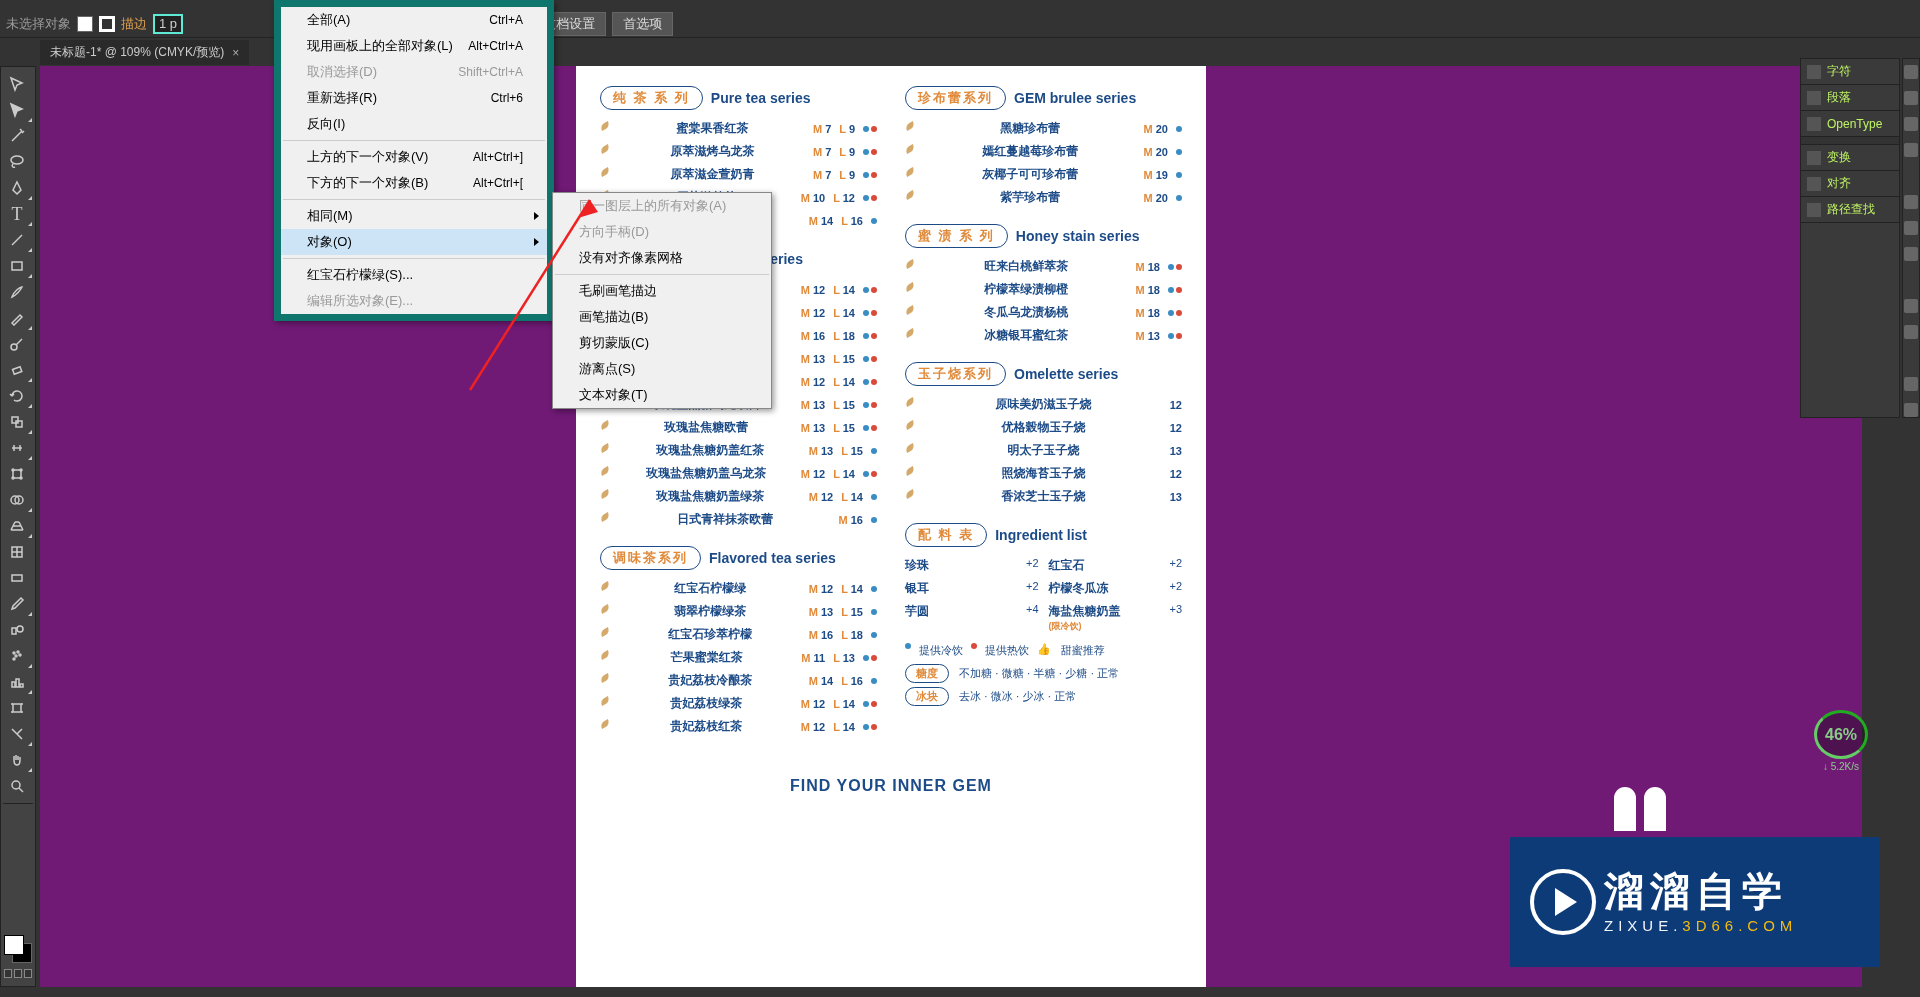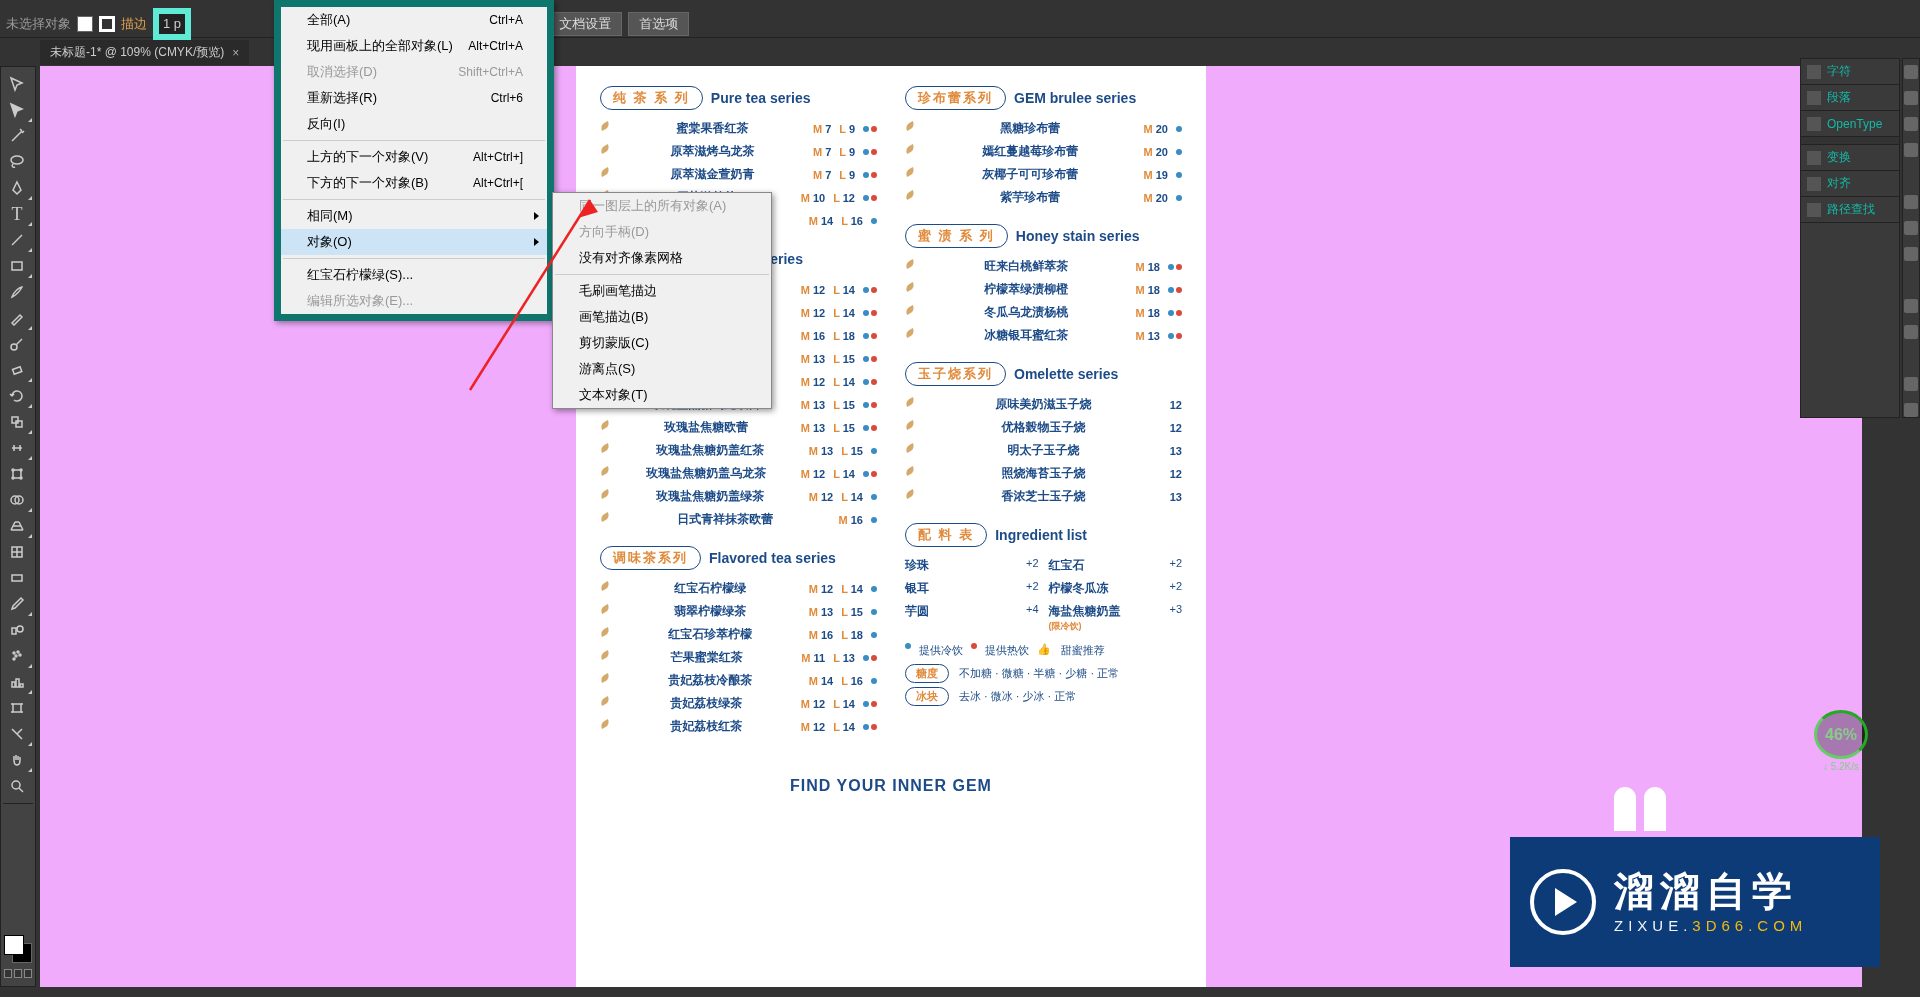--- a/index.html
+++ b/index.html
@@ -2,21 +2,21 @@
 <html><head>
 <meta charset="utf-8">
 <style>
 * { margin:0; padding:0; box-sizing:border-box; font-family:"Microsoft YaHei",sans-serif; }
 body { background:#333; width:1920px; height:997px; overflow:hidden; position:relative; }
 
 
 .ctrl-bar { position:absolute; top:10px; left:0; right:0; height:28px; background:#333; border-bottom:1px solid #222; display:flex; align-items:center; padding:0 6px; color:#ccc; font-size:13px; gap:6px; z-index:1; }
 .ctrl-bar .label { color:#999; }
 .ctrl-bar .swatch { width:16px; height:16px; border:1px solid #666; }
-.ctrl-bar .field { background:#222; border:6px solid #5eead4; color:#ccc; padding:0 4px; height:32px; display:flex; align-items:center; }
+.ctrl-bar .field { background:#222; border:2px solid #5eead4; color:#ccc; padding:0 4px; height:20px; display:flex; align-items:center; }
 .ctrl-bar .btn { background:#555; border:1px solid #666; padding:2px 10px; color:#ddd; }
 
 
 .tab-row { position:absolute; top:40px; left:40px; height:26px; display:flex; align-items:flex-start; z-index:1; }
 .tab { background:#2a2a2a; color:#ccc; font-size:12px; padding:4px 10px; display:flex; align-items:center; gap:8px; }
 .tab .close { color:#aaa; }
 
 
 .toolbox { position:absolute; left:0; top:66px; bottom:10px; width:36px; background:#434343; border:1px solid #222; display:flex; flex-direction:column; padding-top:4px; z-index:2; }
 .tool { width:32px; height:26px; display:flex; align-items:center; justify-content:center; color:#ccc; font-size:16px; position:relative; }
@@ -24,21 +24,21 @@
 .tool .tri { position:absolute; right:1px; bottom:1px; width:0; height:0; border-right:4px solid #ccc; border-top:4px solid transparent; }
 .toolbox .sep { height:1px; background:#222; margin:4px 2px; }
 .color-ctrl { margin-top:auto; padding:6px 3px 8px; }
 .cc-swatches { position:relative; width:28px; height:28px; margin:0 auto; }
 .cc-fg { position:absolute; width:20px; height:20px; background:#fff; border:1px solid #000; left:0; top:0; }
 .cc-bg { position:absolute; width:20px; height:20px; background:#000; border:1px solid #666; right:0; bottom:0; }
 .cc-modes { display:flex; gap:2px; margin-top:6px; justify-content:center; }
 .cc-modes div { width:9px; height:9px; border:1px solid #888; background:#333; }
 
 
-.canvas { position:absolute; left:40px; top:66px; right:58px; bottom:10px; background:#f0abfc; overflow:hidden; }
+.canvas { position:absolute; left:40px; top:66px; right:58px; bottom:10px; background:#701a75; overflow:hidden; }
 
 
 .artboard { position:absolute; left:536px; top:0; width:630px; height:1000px; background:#fff; color:#1c4b87; font-size:12px; }
 .menu-doc { padding:20px 24px 40px; }
 .cols { display:flex; gap:28px; }
 .col { flex:1; }
 .sect { margin-bottom:18px; }
 .sect-head { display:flex; align-items:center; gap:8px; margin-bottom:10px; }
 .pill { border:1px solid #1c4b87; border-radius:12px; color:#e08a3a; font-size:13px; font-weight:bold; padding:2px 12px; letter-spacing:2px; }
 .sect-en { color:#1c4b87; font-weight:bold; font-size:14px; }
@@ -62,21 +62,21 @@
 .legend-row .thumb { color:#e08a3a; margin-right:2px;}
 .opt-row { display:flex; align-items:center; gap:10px; font-size:11px; color:#1c4b87; margin:4px 0;}
 .opt-row .mini-pill { border:1px solid #1c4b87; border-radius:10px; padding:1px 10px; color:#e08a3a; font-weight:bold;}
 .footer-slogan { text-align:center; color:#1c4b87; font-weight:900; font-size:16px; letter-spacing:1px; margin-top:24px;}
 
 
 .right-dock { position:absolute; right:0; top:40px; width:56px; height:620px; display:flex; gap:2px; z-index:5;}
 .dock-strip { width:18px; background:#3a3a3a; border:1px solid #222; display:flex; flex-direction:column; align-items:center; padding-top:6px; gap:12px;}
 .dock-strip .ic { width:14px; height:14px; background:#666; border-radius:2px;}
 .dock-panels { flex:1; background:#3a3a3a; border:1px solid #222; display:flex; flex-direction:column;}
-.dock-btn { display:flex; align-items:center; gap:6px; padding:5px 6px; color:#14b8a6; font-size:12px; border-bottom:1px solid #222; height:26px;}
+.dock-btn { display:flex; align-items:center; gap:6px; padding:5px 6px; color:#bef264; font-size:12px; border-bottom:1px solid #222; height:26px;}
 .dock-btn .ic { width:14px; height:14px; background:#555;}
 .dock-btn.divider { height:8px; padding:0; background:#333;}
 
 
 .right-panels { position:absolute; right:58px; top:40px; width:240px; z-index:5;}
 
 
 .menu { position:absolute; left:274px; top:0; width:280px; background:#f0f0f0; border:7px solid #0f766e; box-shadow:2px 2px 6px rgba(0,0,0,.4); font-size:13px; color:#000; z-index:20;}
 .menu-item { display:flex; align-items:center; padding:4px 24px 4px 26px; position:relative;}
 .menu-item.disabled { color:#999;}
@@ -92,21 +92,21 @@
 .red-arrow { position:absolute; z-index:30; pointer-events:none;}
 .red-arrow line { stroke:#e22; stroke-width:2.5;}
 .red-arrow polygon { fill:#e22;}
 
 
 .fps-widget { position:absolute; right:48px; top:710px; width:62px; height:62px; z-index:6; display:flex; flex-direction:column; align-items:center; justify-content:center; color:#8c8; font-size:11px;}
 .fps-widget .circ { width:54px; height:54px; border:3px solid #6c6; border-radius:50%; display:flex; align-items:center; justify-content:center; font-size:16px; font-weight:bold; background:rgba(0,0,0,.3); border-top-color:#2a2; border-right-color:#2a2;}
 .fps-widget .sub { font-size:10px; color:#8c8; margin-top:2px;}
 
 
-.brand-wm { position:absolute; right:40px; bottom:30px; width:370px; height:130px; background:#0d3b77; z-index:4; display:flex; align-items:center; padding:0 20px; gap:18px;}
+.brand-wm { position:absolute; right:40px; bottom:30px; width:370px; height:130px; background:#0d3b77; z-index:4; display:flex; align-items:center; padding:0 20px; gap:8px;}
 .brand-wm .play { width:66px; height:66px; border:4px solid #fff; border-radius:50%; display:flex; align-items:center; justify-content:center;}
 .brand-wm .play::after { content:""; width:0; height:0; border-left:22px solid #fff; border-top:14px solid transparent; border-bottom:14px solid transparent; margin-left:6px;}
 .brand-wm .txt { color:#fff; display:flex; flex-direction:column;}
 .brand-wm .cn { font-size:40px; font-weight:bold; letter-spacing:6px; line-height:1;}
 .brand-wm .en { font-size:15px; letter-spacing:5px; margin-top:6px; opacity:.95;}
 .brand-wm .en b{ color:#ffc107; font-weight:normal;}
 .bunny-ears { position:absolute; right:250px; bottom:170px; width:60px; height:40px; z-index:3; display:flex; gap:8px; justify-content:center;}
 .bunny-ears div{ width:22px; height:44px; background:#fff; border-radius:12px 12px 0 0;}
 </style>
 </head>

